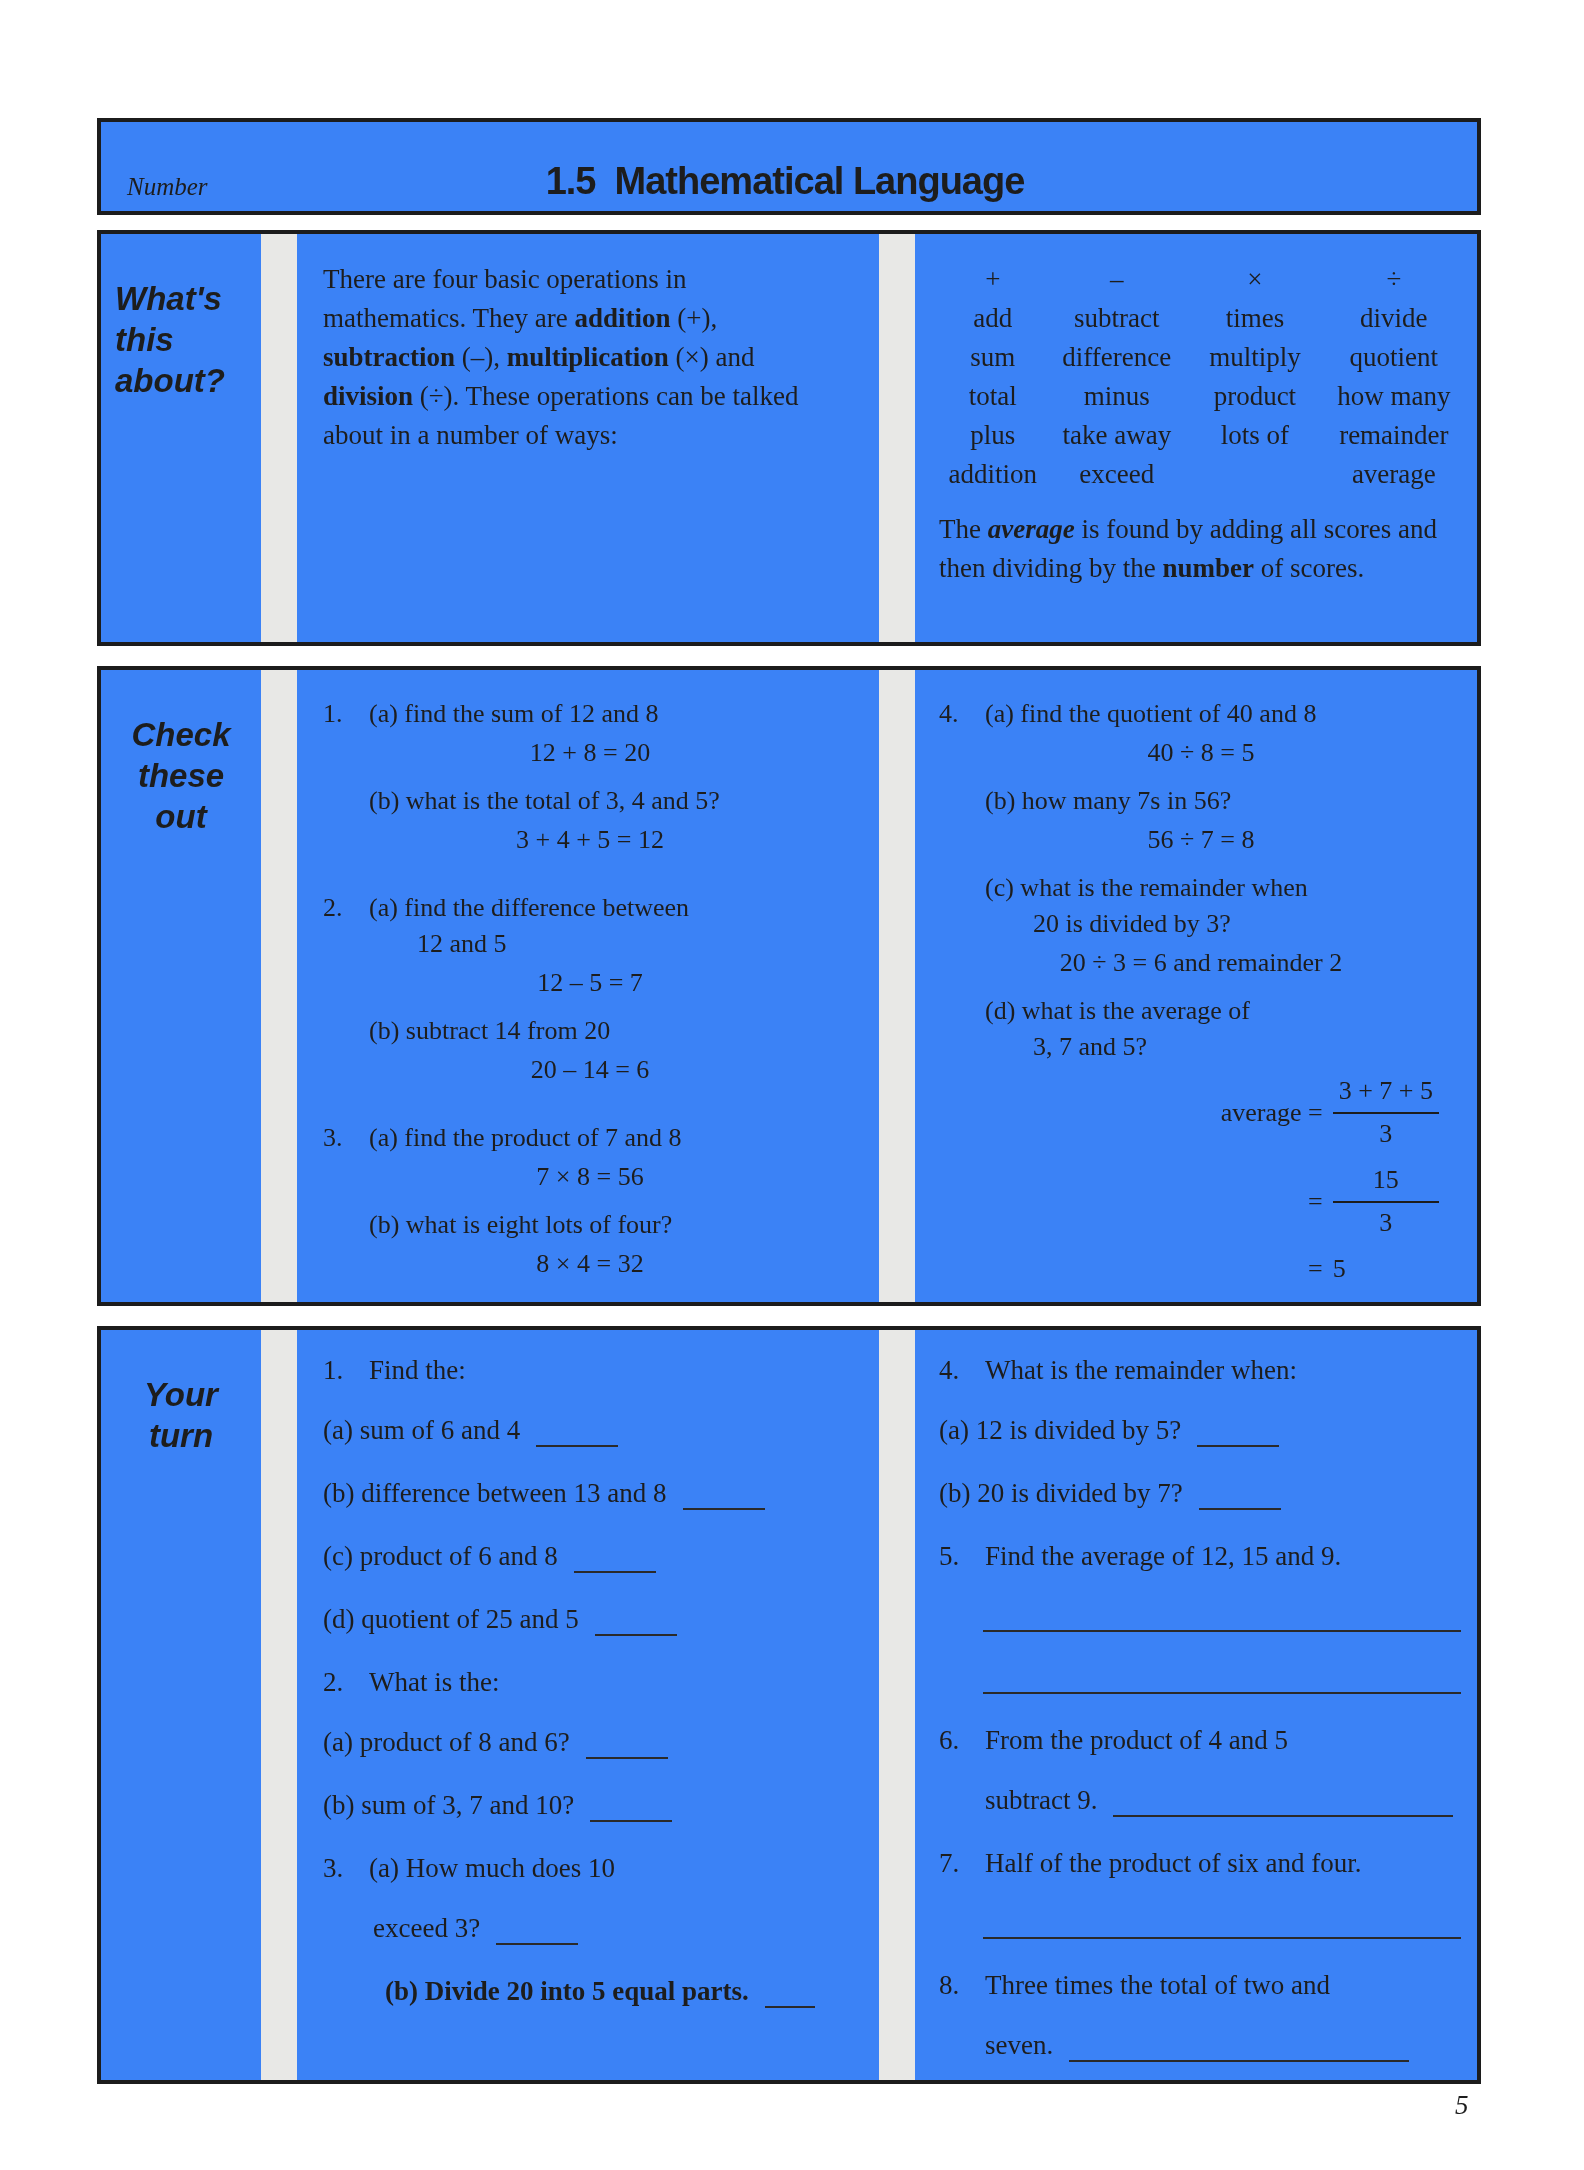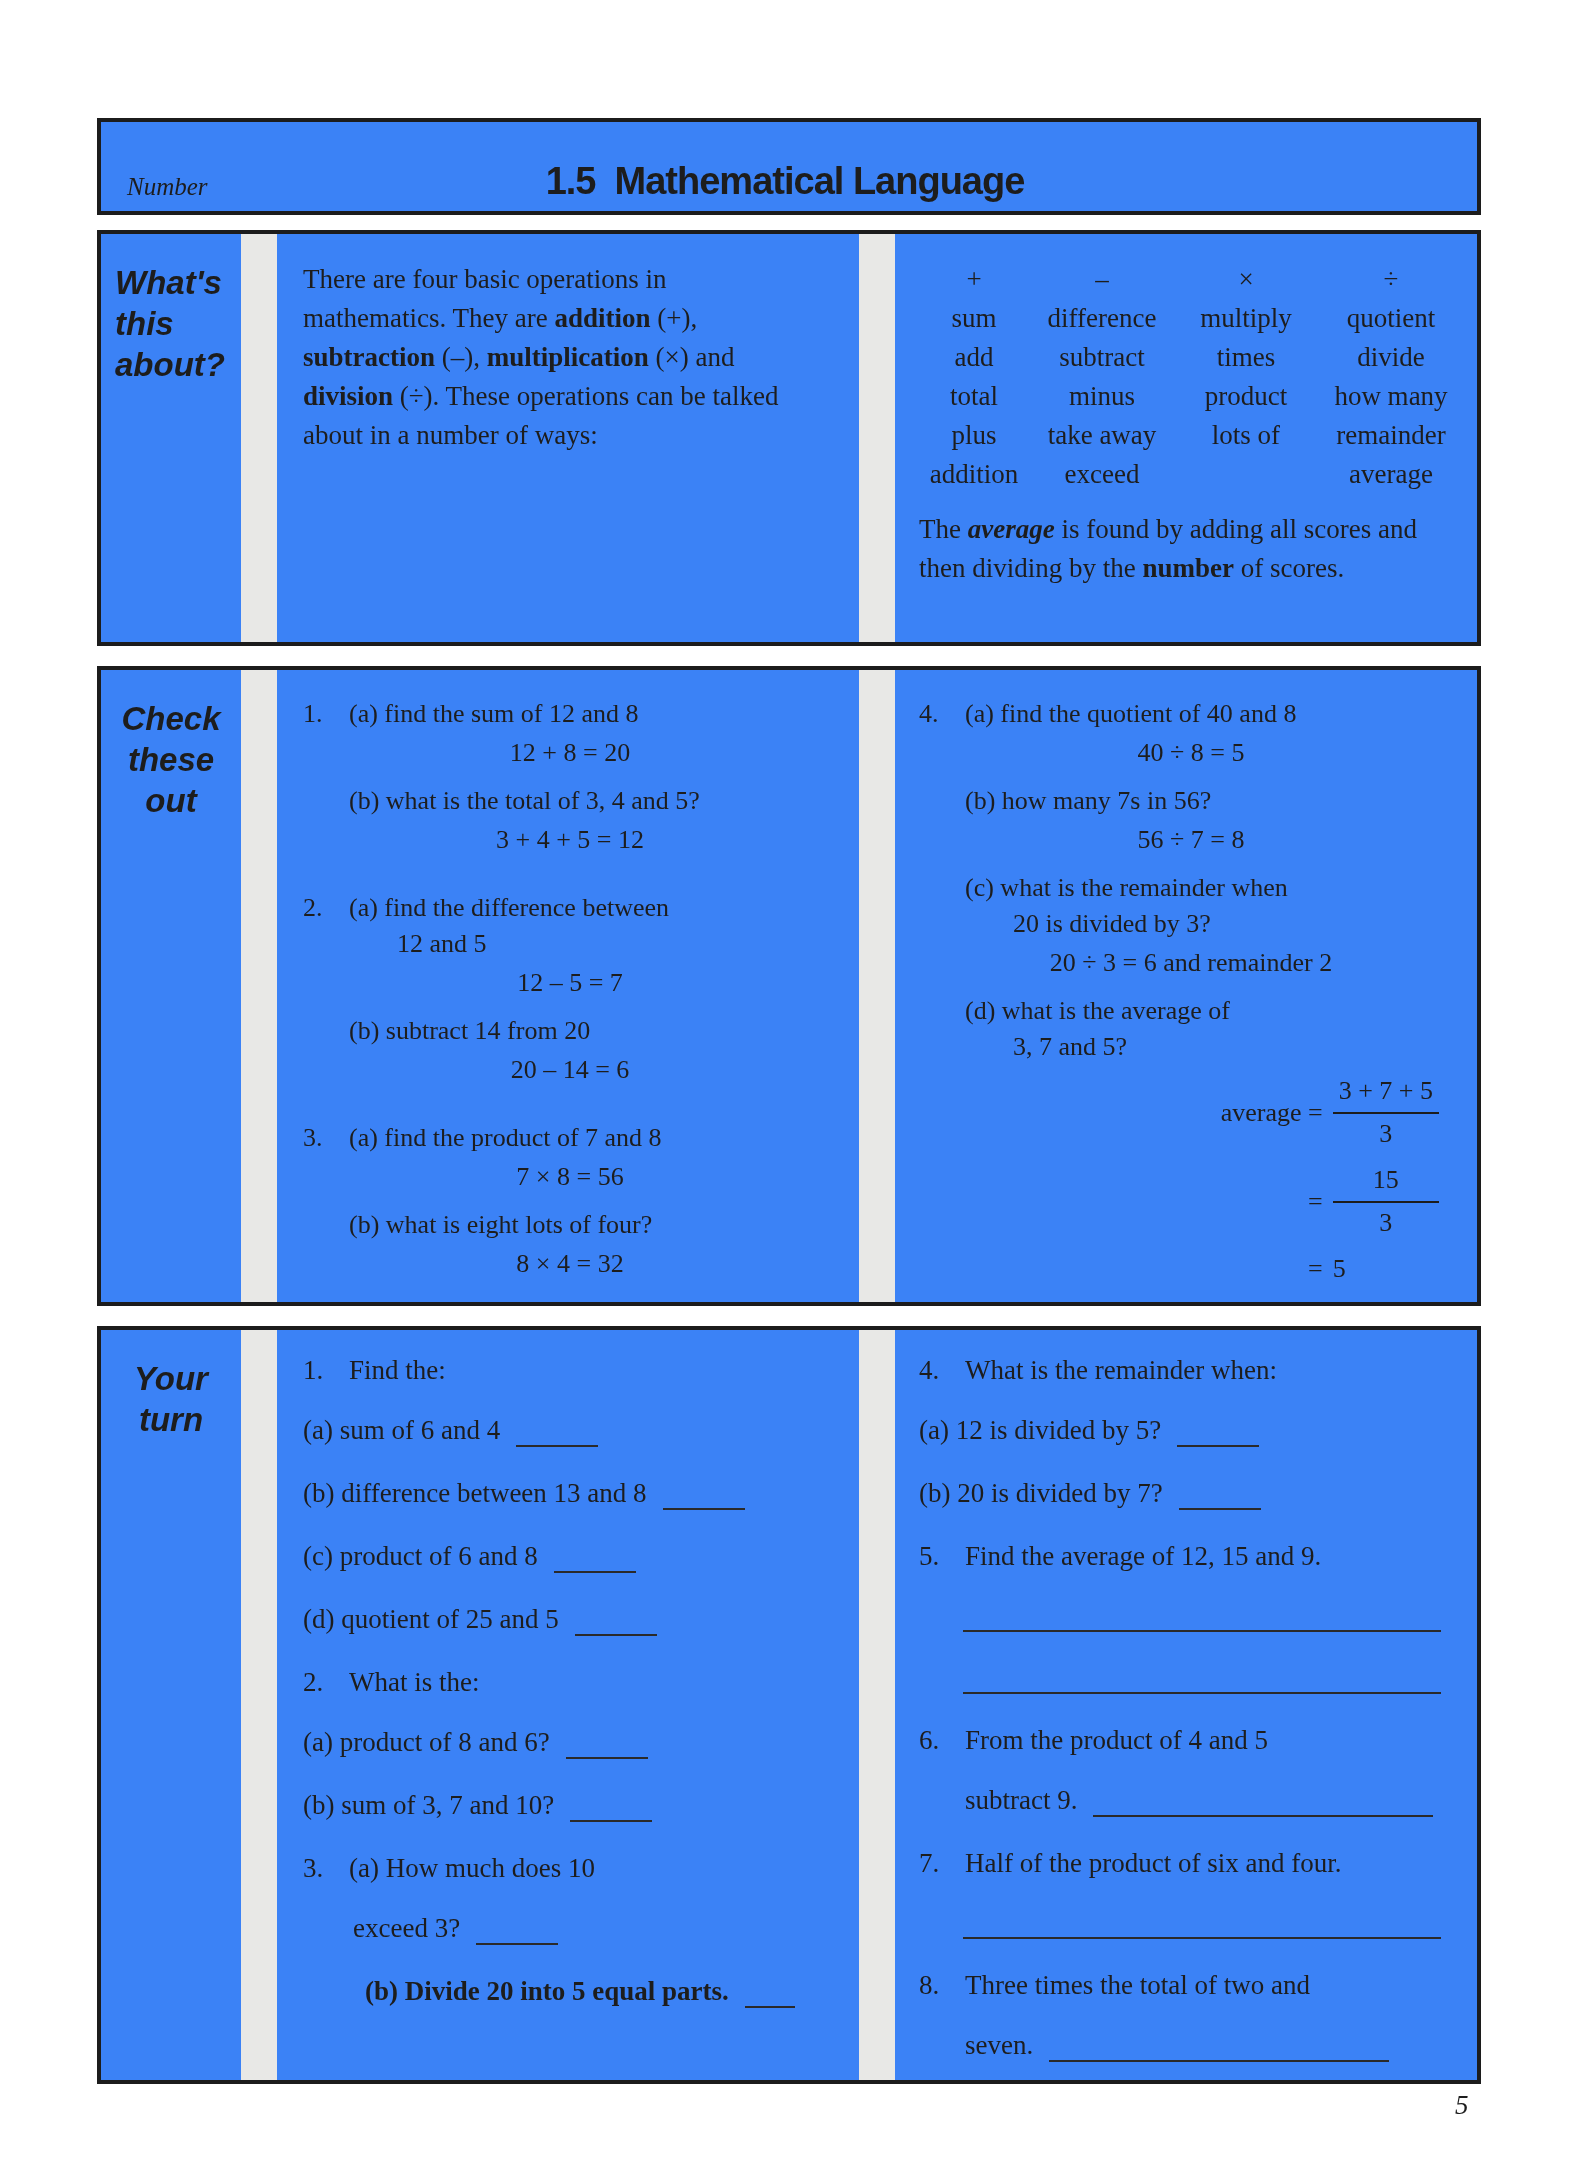--- a/index.html
+++ b/index.html
@@ -16,23 +16,23 @@
   .cat{position:absolute;left:26px;bottom:10px;font-style:italic;font-size:25px;}
   .title{position:absolute;left:0;right:8px;bottom:8px;text-align:center;
     font-family:"Liberation Sans",sans-serif;font-weight:bold;font-size:38px;
     letter-spacing:-1px;white-space:pre;}
 
   
   .section{display:flex;overflow:hidden;margin-bottom:20px;}
   .sec-about{height:416px;}
   .sec-check{height:640px;}
   .sec-turn{height:758px;}
-  .label-col{width:140px;flex:none;font-family:"Liberation Sans",sans-serif;
+  .label-col{width:160px;flex:none;font-family:"Liberation Sans",sans-serif;
     font-weight:bold;font-style:italic;font-size:33px;line-height:41px;padding-top:28px;
-    box-sizing:border-box;}
+    box-sizing:border-box;margin-top:16px;}
   .label-left{padding-left:14px;text-align:left;}
   .label-center{text-align:center;}
   .strip{width:36px;flex:none;background:#e8e8e6;}
   .col-left{width:582px;flex:none;padding:26px 18px 0 26px;box-sizing:border-box;}
   .col-right{flex:1;padding:26px 10px 0 24px;box-sizing:border-box;}
 
   
   .intro{width:492px;font-size:27px;line-height:39px;margin:0;}
   .intro b{font-weight:bold;}
   .word-table{border-collapse:collapse;font-size:27px;margin-left:2px;}
@@ -94,30 +94,30 @@
     <div class="col-right">
       <table class="word-table">
         <tbody>
             <tr>
           <td class="c1">+</td>
           <td class="c2">–</td>
           <td class="c3">×</td>
           <td class="c4">÷</td>
         </tr>
         <tr>
+          <td>add</td>
+          <td>subtract</td>
+          <td>times</td>
+          <td>divide</td>
+        </tr>
+        <tr>
           <td>sum</td>
           <td>difference</td>
           <td>multiply</td>
           <td>quotient</td>
-        </tr>
-        <tr>
-          <td>add</td>
-          <td>subtract</td>
-          <td>times</td>
-          <td>divide</td>
         </tr>
         <tr>
           <td>total</td>
           <td>minus</td>
           <td>product</td>
           <td>how many</td>
         </tr>
         <tr>
           <td>plus</td>
           <td>take away</td>

